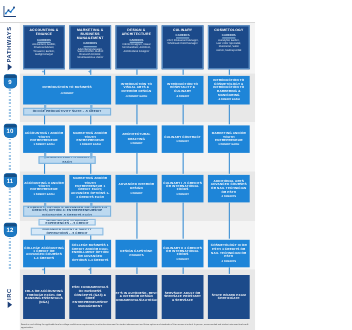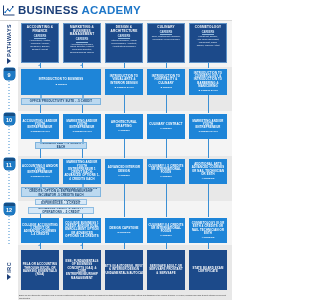--- a/index.html
+++ b/index.html
@@ -115,24 +115,20 @@
 
 <div id="header">
   <svg id="logo-icon" viewBox="0 0 24 22">
     <path d="M1 1 L1 20 L23 20" stroke="#1c3f78" stroke-width="2" fill="none"></path>
     <path d="M4 15 L9 9 L13 12 L20 4" stroke="#1e77c8" stroke-width="2" fill="none"></path>
     <rect x="3" y="13" width="3" height="3" fill="#1e77c8"></rect>
     <rect x="8" y="7" width="3" height="3" fill="#1c3f78"></rect>
     <rect x="12" y="10" width="3" height="3" fill="#1e77c8"></rect>
     <rect x="18" y="2" width="3" height="3" fill="#1c3f78"></rect>
   </svg>
-  <div id="title">
-    <span class="w1">BUSINESS</span>
-    <span class="w2">ACADEMY</span>
-  </div>
 </div>
 <div id="header-rule"></div>
 
 <div id="chart">
 
   <div class="band plain" style="top:0;height:46px;"></div>
   <div class="band alt" style="top:46px;height:44px;"></div>
   <div class="band plain" style="top:90px;height:45px;"></div>
   <div class="band alt" style="top:135px;height:45px;"></div>
   <div class="band plain" style="top:180px;height:44px;"></div>

